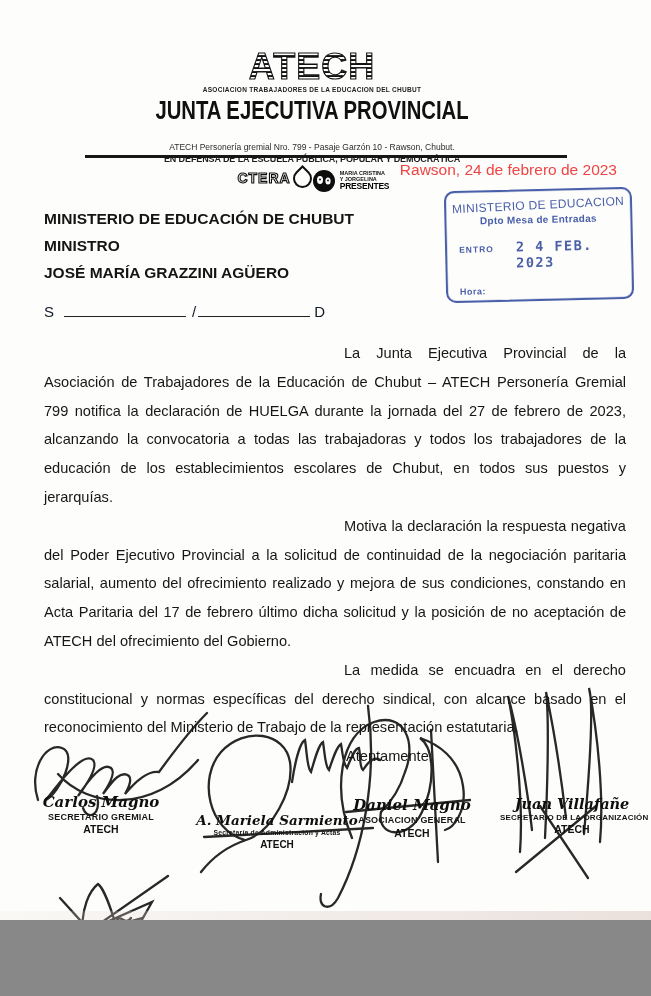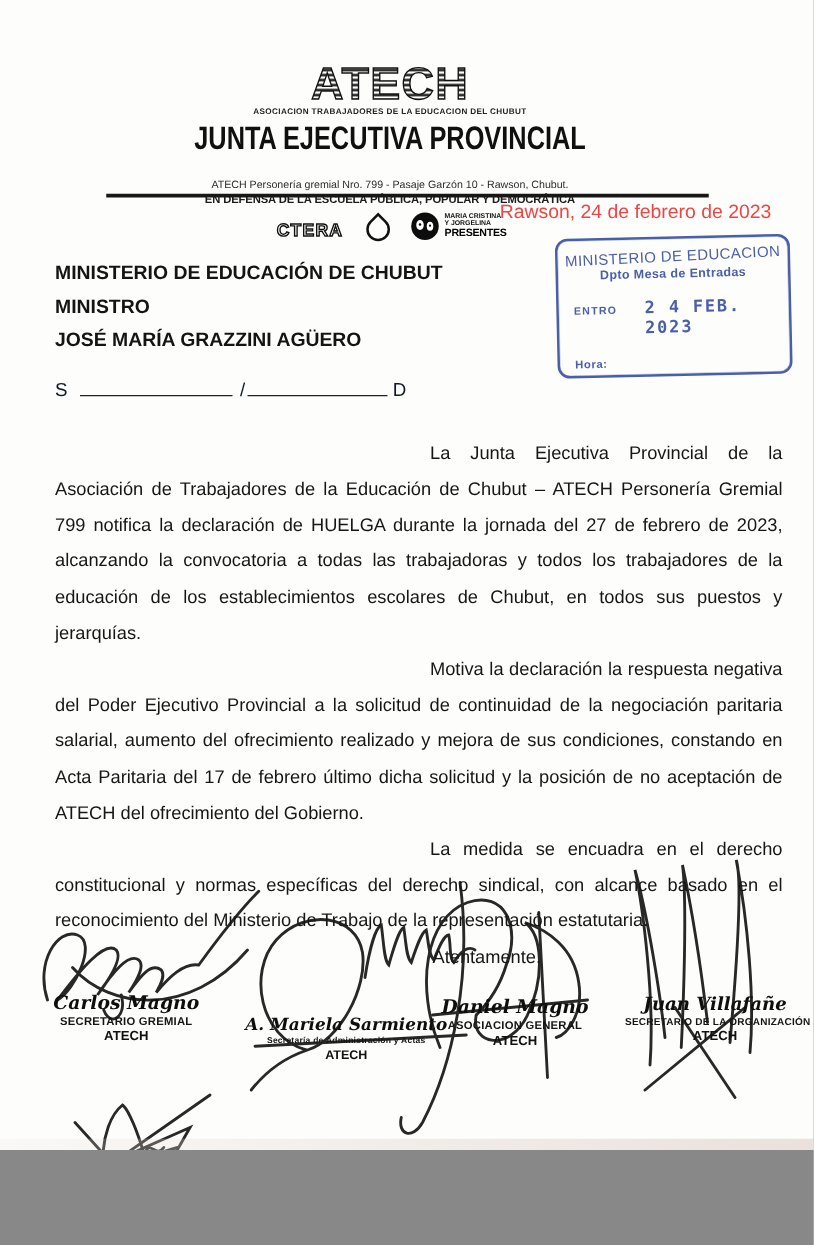--- a/index.html
+++ b/index.html
@@ -33,21 +33,21 @@
   }
   .header-address {
     font-size:8.5px; color:#2c2c2c; margin-top:16px; white-space:nowrap;
   }
   .header-motto {
     font-size:9px; font-weight:700; color:#1c1c1c; letter-spacing:-.1px;
     margin-top:2px; white-space:nowrap;
   }
   .logos-row {
     margin-top:5px;
-    display:flex; align-items:flex-end; justify-content:center; gap:16px;
+    display:flex; align-items:flex-start; justify-content:center; gap:0;
   }
   .drop-icon {
     width:15px; height:15px; border:2px solid #111;
     border-radius:0 50% 50% 50%;
     transform:rotate(45deg);
     display:inline-block;
   }
   .presentes-group { display:flex; align-items:center; gap:4px; }
   .presentes-text { text-align:left; line-height:1; }
   .presentes-small { font-size:5.5px; font-weight:700; color:#111; }
@@ -88,21 +88,21 @@
     font-size:15px; color:#0f172a;
   }
   .blank-line {
     display:inline-block; height:13px;
     border-bottom:1.6px solid #222;
   }
   .blank-line.first { width:122px; margin:0 6px 0 10px; }
   .blank-line.second { width:112px; margin:0 4px 0 2px; }
   
   .body-text {
-    position:absolute; left:44px; top:349px; width:582px;
+    position:absolute; left:44px; top:339px; width:582px;
   }
   .body-text p {
     margin:0; font-size:14.6px; line-height:28.8px;
     text-align:justify; text-indent:300px; color:#161616;
   }
   .body-text p.closing {
     text-align:left; text-indent:302px;
   }
   
   .sig-overlay { position:absolute; left:0; top:0; pointer-events:none; }

